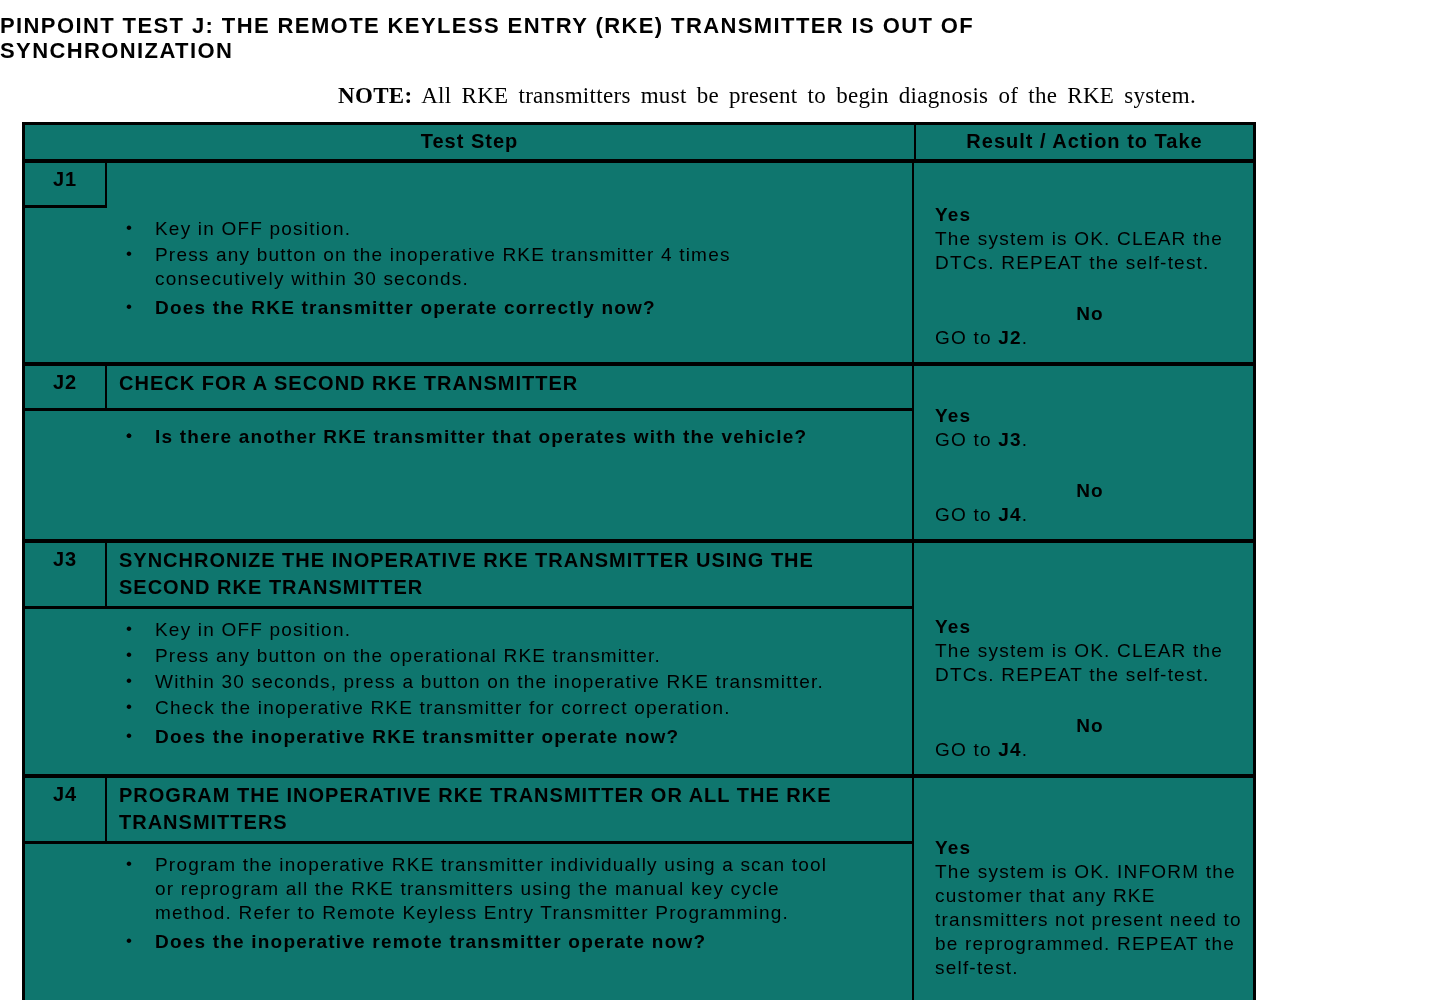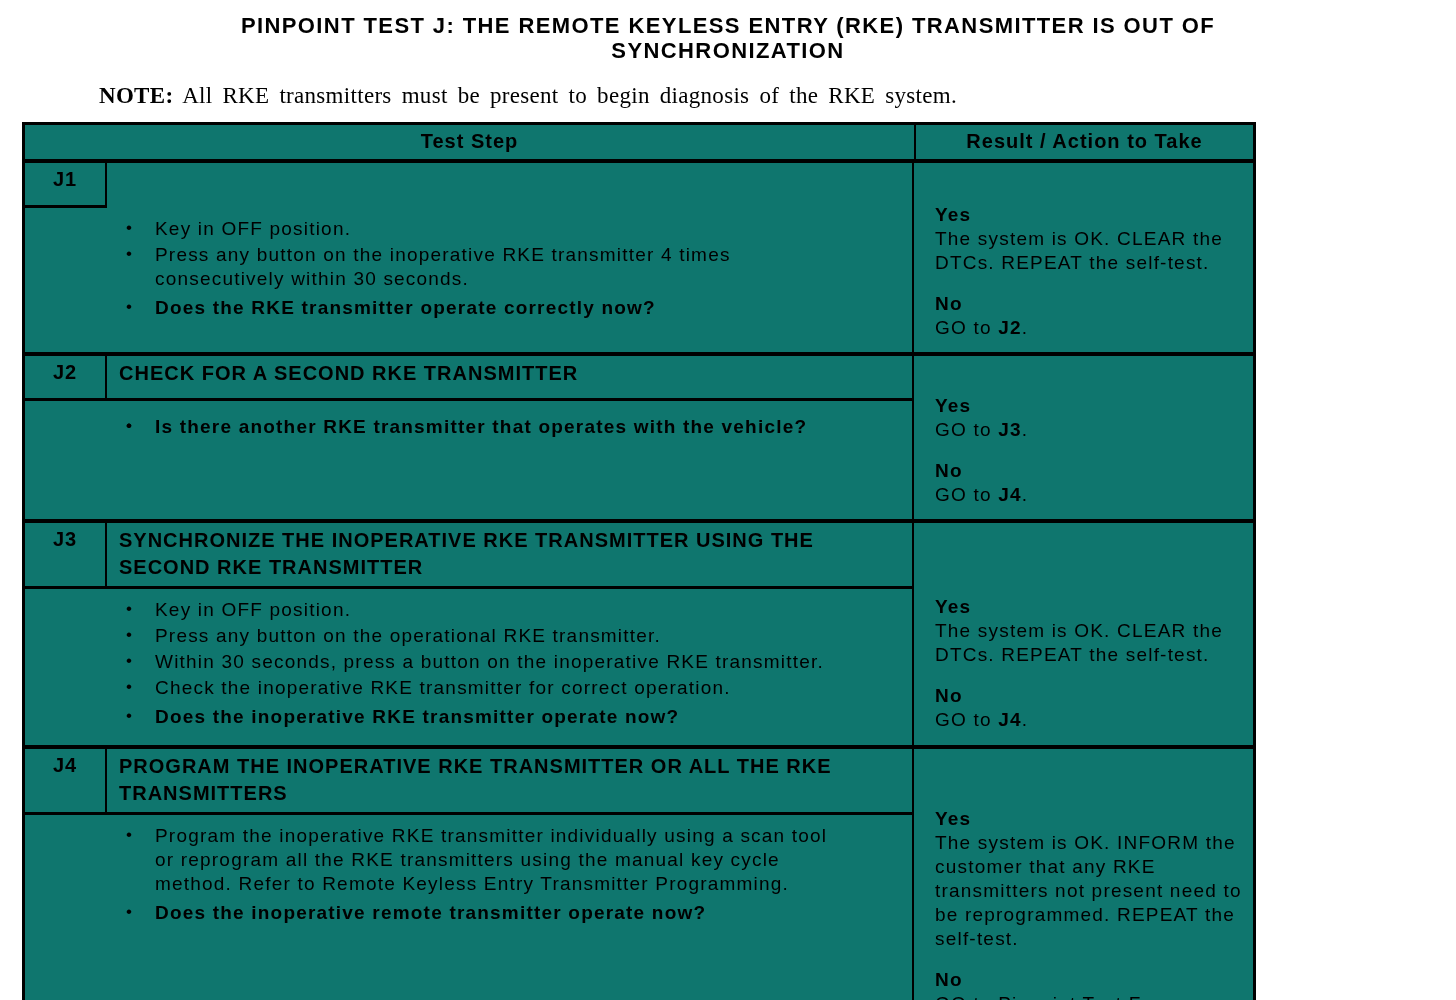--- a/index.html
+++ b/index.html
@@ -8,32 +8,33 @@
     width: 1456px;
     height: 1000px;
     font-family: "Liberation Sans", sans-serif;
     color: #000000;
     overflow: hidden;
   }
 
   
   .doc-title {
     margin-top: 13px;
-    text-align: center;
+    text-align: left;
     font-size: 22px;
     font-weight: bold;
     line-height: 25px;
     letter-spacing: 1.4px;
   }
   .note-line {
-    margin: 20px 0 0 99px;
+    margin: 20px 0 0 78px;
     font-family: "Liberation Serif", serif;
     font-size: 23px;
     letter-spacing: 0.3px;
     word-spacing: 4px;
+    text-align: center;
   }
   .note-line .note-label { font-weight: bold; }
 
   
   .pp-table {
     margin: 13px 0 0 22px;
     width: 1234px;
     border: 3px solid #000;
     background: #0f766e;
   }
@@ -96,21 +97,21 @@
   .cell-result.s2 { padding-top: 38px; }
   .cell-result.s3 { padding-top: 72px; }
   .cell-result.s4 { padding-top: 58px; }
 
   .bullet-list { list-style: none; }
   .bullet-item { position: relative; padding-left: 130px; margin-bottom: 2px; }
   .bullet-item.bold { font-weight: bold; margin-top: 5px; }
   .bullet { position: absolute; left: 101px; top: -1px; font-size: 17px; font-weight: normal; }
 
   .res-label { font-weight: bold; }
-  .res-label.no { margin-top: 17px; }
+  .res-label.no { margin-top: 27px; text-align: center; }
   .res-text .b { font-weight: bold; }
 </style>
 </head>
 <body>
 
 <div class="doc-title">
   <div>PINPOINT TEST J: THE REMOTE KEYLESS ENTRY (RKE) TRANSMITTER IS OUT OF</div>
   <div>SYNCHRONIZATION</div>
 </div>
 

